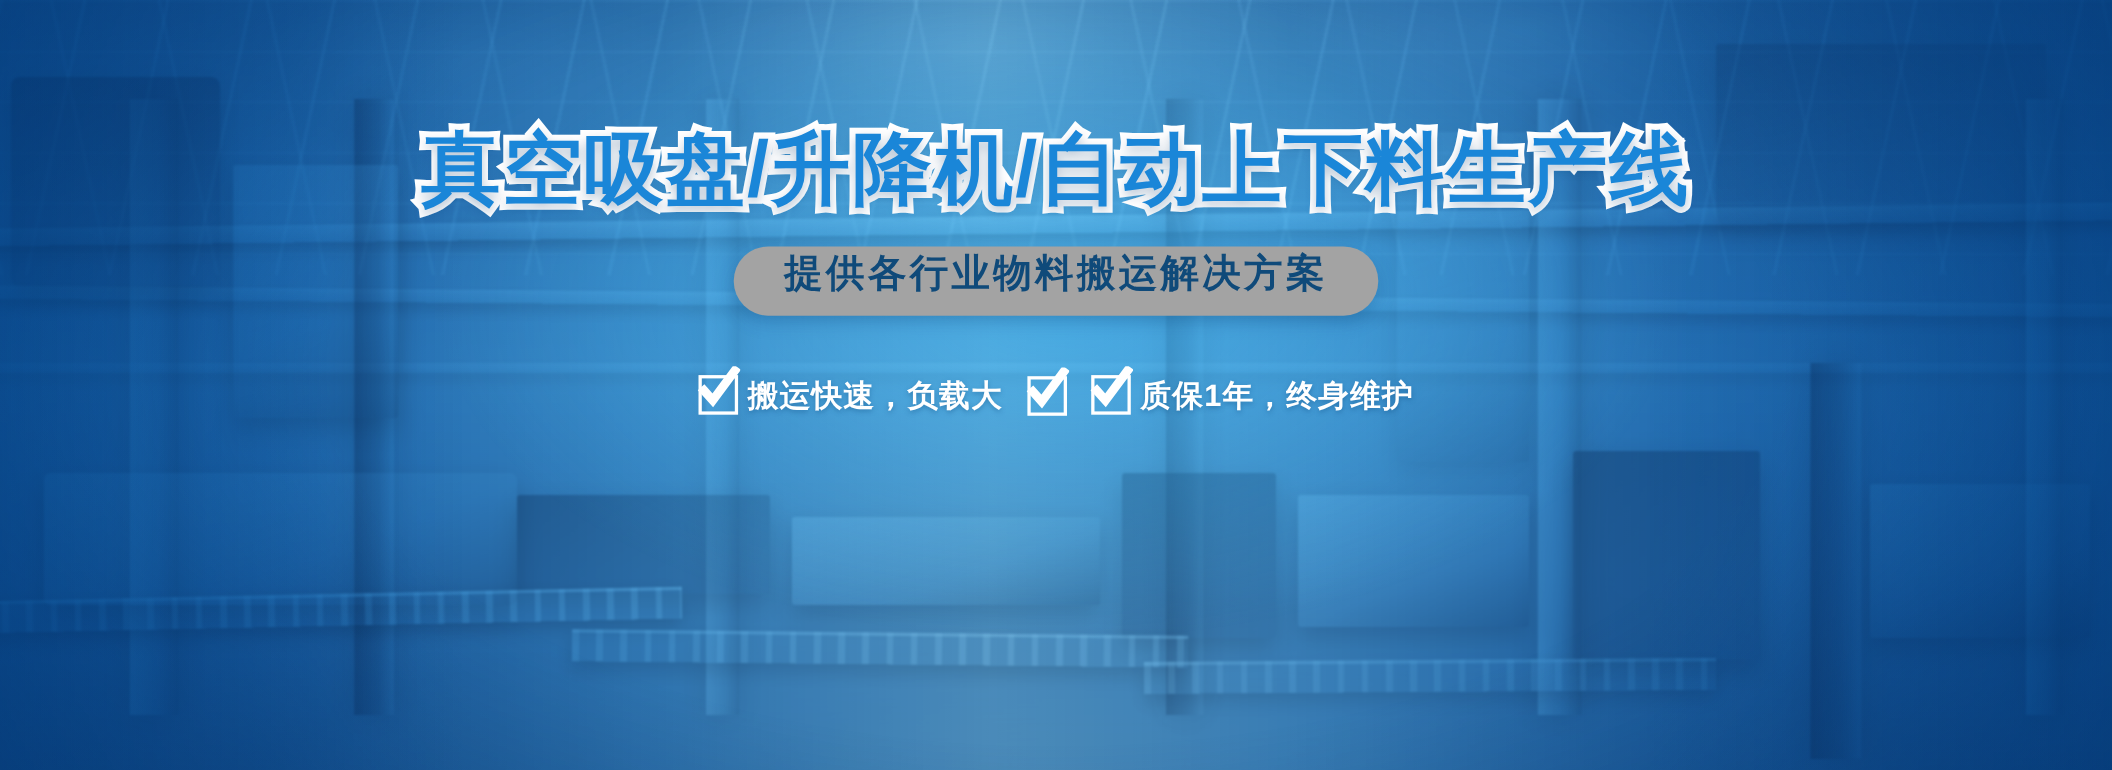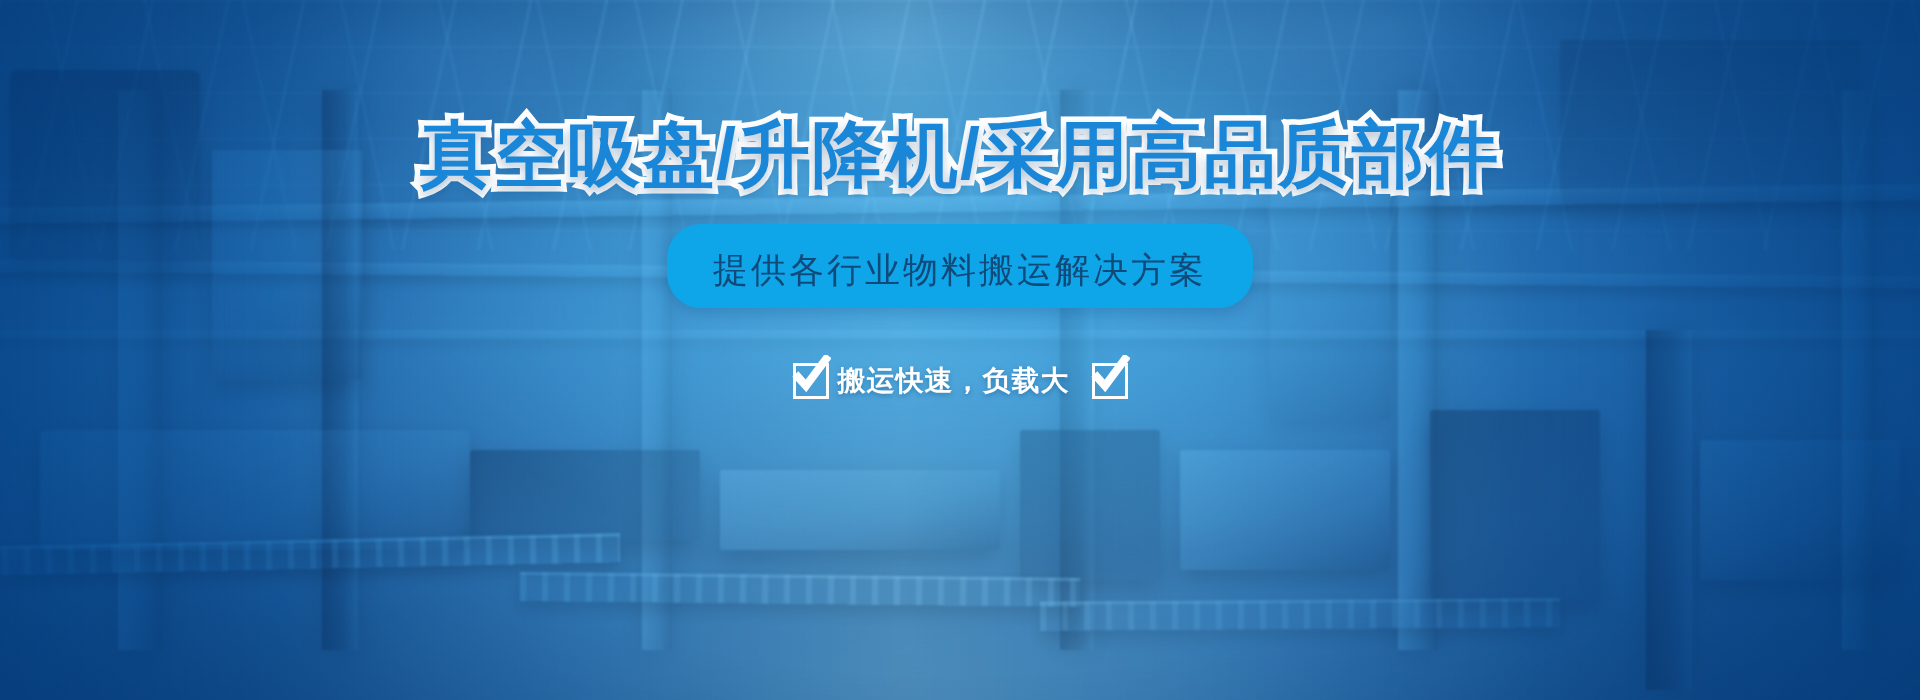--- a/index.html
+++ b/index.html
@@ -134,42 +134,41 @@
     letter-spacing: 2px;
     color: #1a86d8;
     -webkit-text-stroke: 11px #ffffff;
     paint-order: stroke fill;
     text-shadow: 0 5px 10px rgba(6,56,108,.30);
     white-space: nowrap;
   }
 
   .badge {
     margin-top: 34px;
-    background: #0ea5e9;
+    background: #a3a3a3;
     color: #0f4a7a;
     font-size: 35px;
-    font-weight: 400;
+    font-weight: 700;
     letter-spacing: 3px;
     line-height: 1;
-    padding: 28px 46px 21px;
+    padding: 7px 46px 21px;
     border-radius: 34px;
     white-space: nowrap;
     box-shadow: 0 6px 16px rgba(6,56,108,.22);
   }
 
   .features {
     margin-top: 54px;
     display: flex;
     align-items: center;
     gap: 22px;
     white-space: nowrap;
   }
   .feature {
     display: flex;
-    align-items: center;
     gap: 9px;
   }
   .check-box {
     position: relative;
     width: 30px;
     height: 30px;
     border: 3px solid #ffffff;
     flex: 0 0 auto;
   }
   .check-box svg {
@@ -226,21 +225,21 @@
 
     <div class="bg-blur"></div>
   </div>
 
   <div class="bg-tint"></div>
   <div class="bg-tint2"></div>
   <div class="vignette"></div>
 
   <div class="content">
 
-    <div class="headline">真空吸盘/升降机/采用高品质部件</div>
+    <div class="headline">真空吸盘/升降机/自动上下料生产线</div>
 
     <div class="badge">提供各行业物料搬运解决方案</div>
 
     <div class="features">
 
       <div class="feature">
         <span class="check-box">
           <svg viewBox="0 0 40 40" aria-hidden="true">
             <path d="M7 22 L15 31 L35 4" fill="none" stroke="#ffffff" stroke-width="8" stroke-linecap="square" stroke-linejoin="miter"></path>
           </svg>
@@ -249,16 +248,24 @@
       </div>
 
       <div class="feature">
         <span class="check-box">
           <svg viewBox="0 0 40 40" aria-hidden="true">
             <path d="M7 22 L15 31 L35 4" fill="none" stroke="#ffffff" stroke-width="8" stroke-linecap="square" stroke-linejoin="miter"></path>
           </svg>
         </span>
       </div>
 
+      <div class="feature">
+        <span class="check-box">
+          <svg viewBox="0 0 40 40" aria-hidden="true">
+            <path d="M7 22 L15 31 L35 4" fill="none" stroke="#ffffff" stroke-width="8" stroke-linecap="square" stroke-linejoin="miter"></path>
+          </svg>
+        </span>
+        <span class="feature-text">质保1年，终身维护</span>
+      </div>
 
     </div>
   </div>
 </div>
 
 </body></html>

